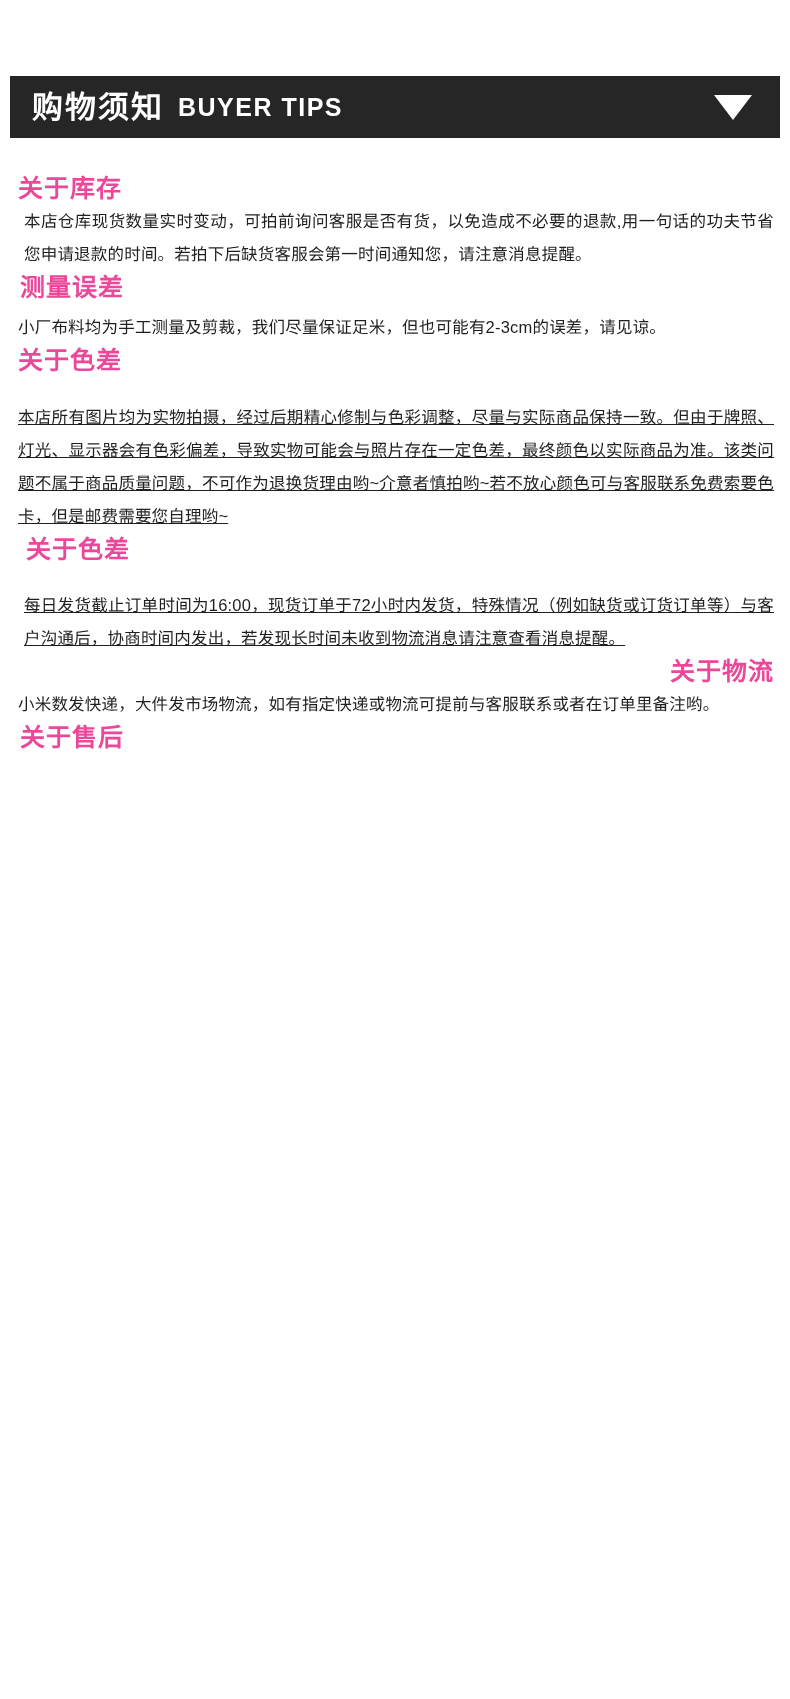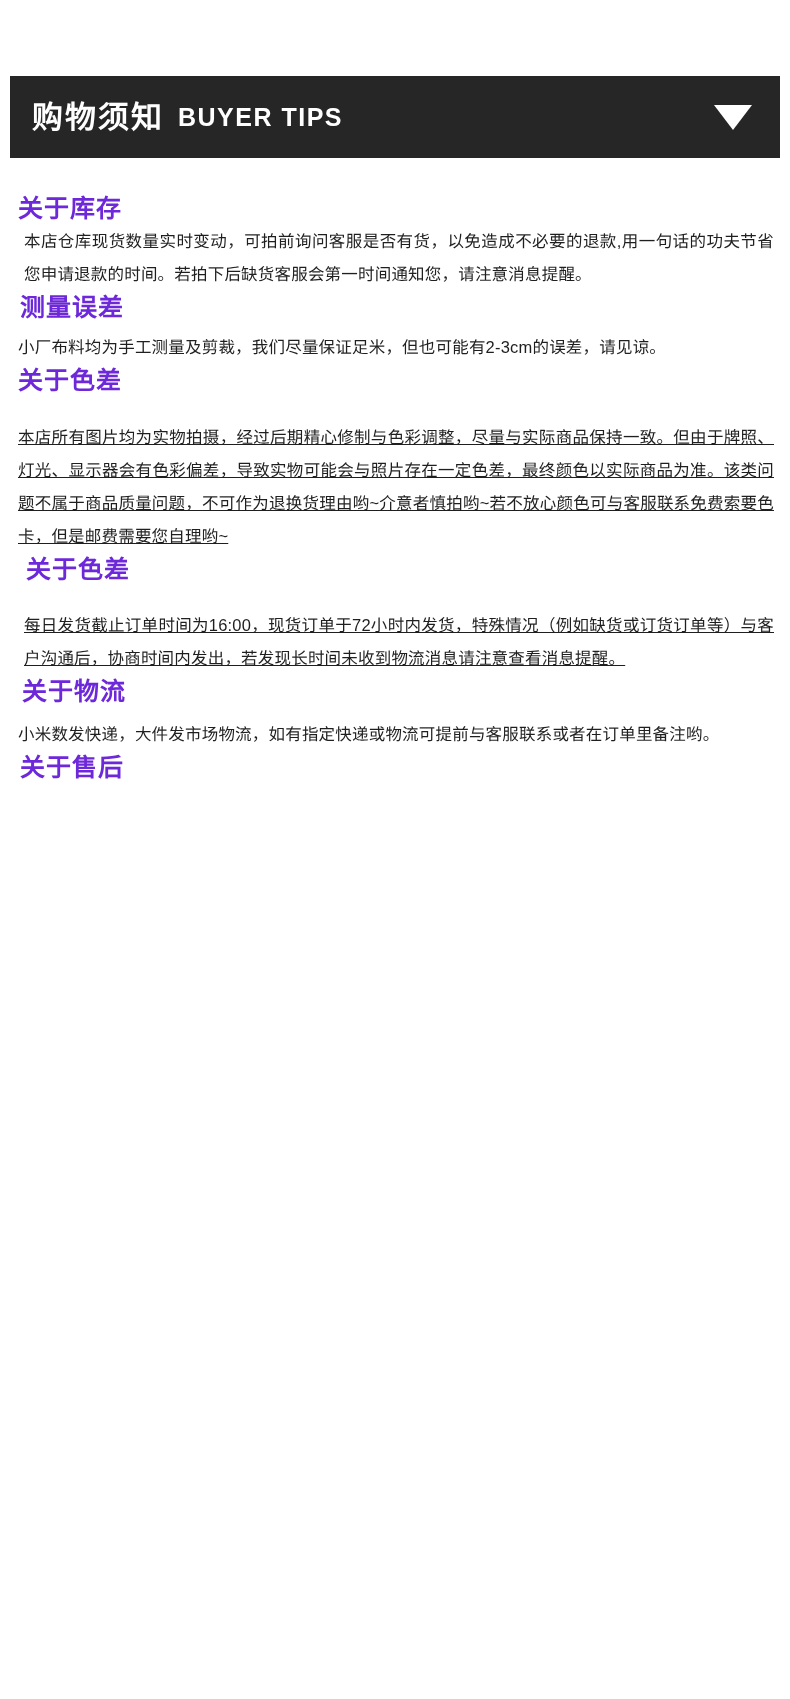--- a/index.html
+++ b/index.html
@@ -17,21 +17,21 @@
 
   .page {
     width: 790px;
     position: relative;
     box-sizing: border-box;
   }
 
   
   .banner {
     margin: 76px 10px 0 10px;
-    height: 82px;
+    height: 62px;
     background: #262626;
     display: flex;
     align-items: center;
     padding: 0 24px 0 22px;
     box-sizing: border-box;
   }
   .banner-title-cn {
     color: #ffffff;
     font-size: 31px;
     font-weight: bold;
@@ -62,21 +62,21 @@
     box-sizing: border-box;
   }
   .section {
     margin: 0;
   }
   .section + .section { margin-top: 0; }
 
   .sec-title {
     font-size: 25px;
     font-weight: bold;
-    color: #6d28d9;
+    color: #ec4899;
     letter-spacing: 1px;
     line-height: 1.3;
   }
   .sec-body {
     font-size: 16.5px;
     line-height: 2.0;
     color: #1f1f1f;
     letter-spacing: 0.2px;
     text-align: justify;
   }
@@ -90,22 +90,22 @@
   .s-measure .sec-body    { margin-top: 8px; }
 
   .s-color       { margin-top: 36px; }
   .s-color .sec-body      { margin-top: 24px; text-decoration: underline; }
 
   .s-ship        { margin-top: 48px; }
   .s-ship .sec-title      { margin-left: 8px; }
   .s-ship .sec-body       { margin-top: 24px; padding-left: 6px; text-decoration: underline; }
 
   .s-logistics   { margin-top: 38px; }
-  .s-logistics .sec-title { margin-left: 4px; }
-  .s-logistics .sec-body  { margin-top: 10px; }
+  .s-logistics .sec-title { margin-left: 4px; text-align: right; }
+  .s-logistics .sec-body  { margin-top: 0; }
 
   .s-return      { margin-top: 48px; }
   .s-return .sec-title    { margin-left: 6px; font-size: 26px; }
   .s-return .sec-body     { margin-top: 10px; }
 
   .s-after       { margin-top: 48px; }
   .s-after .sec-title     { margin-left: 2px; }
   .s-after .sec-body      { margin-top: 8px; }
 
   .tail { height: 300px; }

